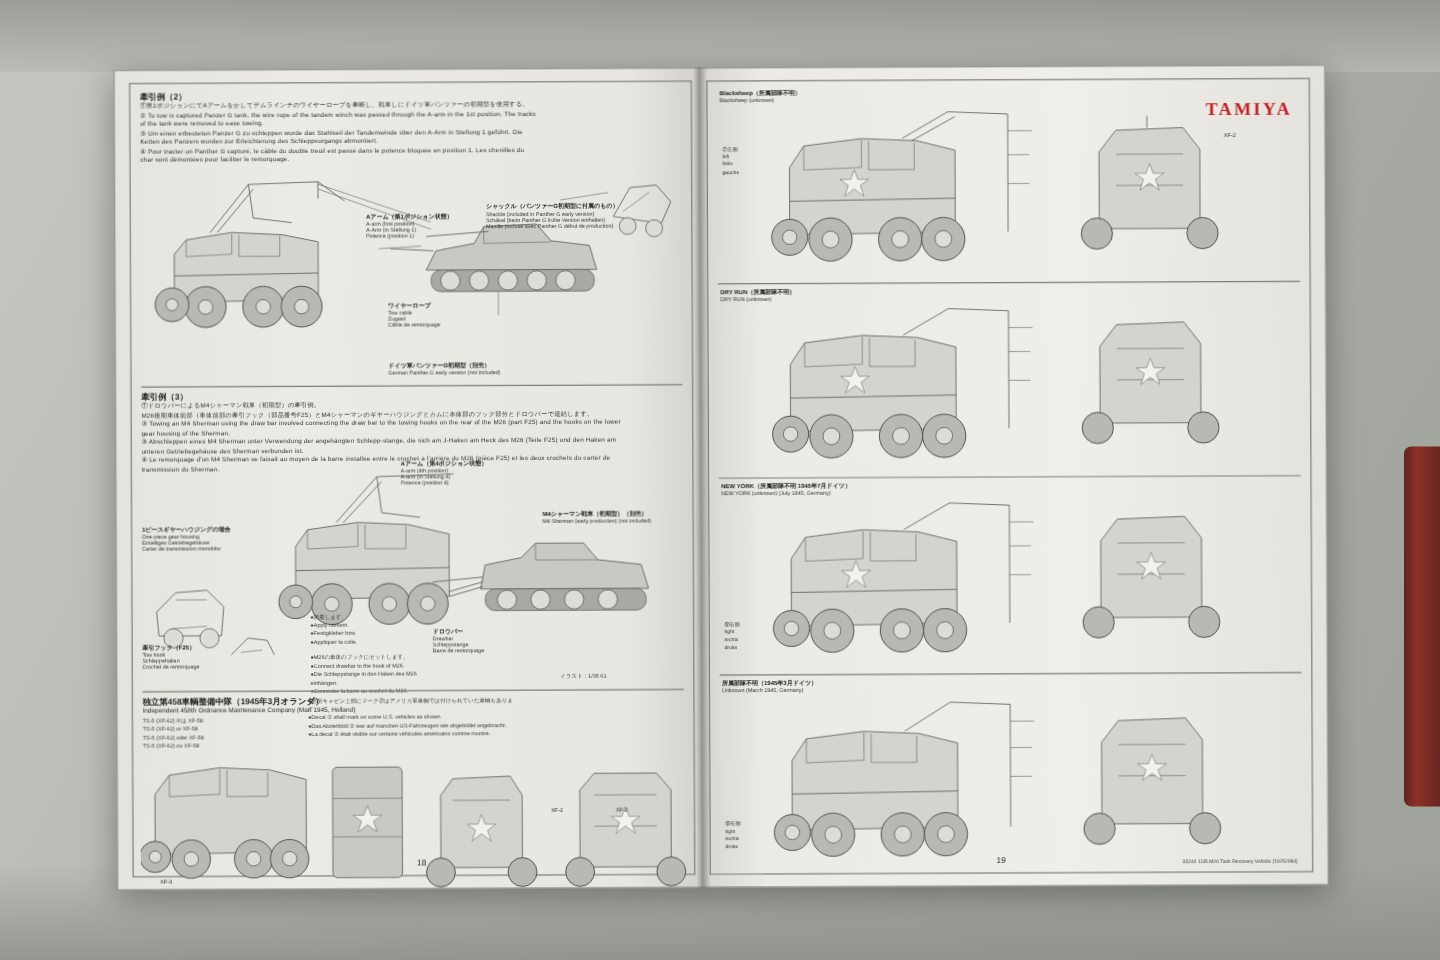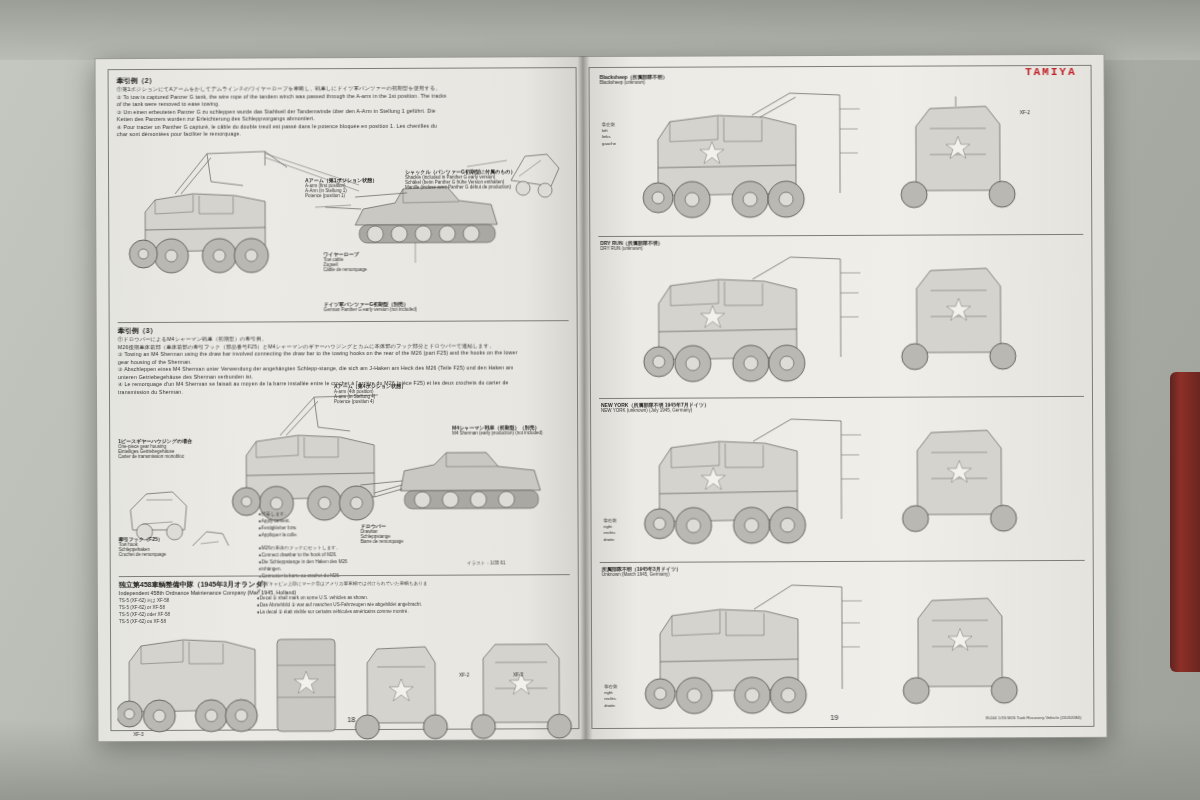--- a/index.html
+++ b/index.html
@@ -63,23 +63,23 @@
   
   .jp{font-size:5.2px;line-height:1.45;color:#2e2e2c;letter-spacing:.2px;}
   .tiny{font-size:4.6px;line-height:1.5;color:#3a3a37;}
   .sec-h-jp{font-size:7px;font-weight:bold;color:#1d1d1b;}
   .sec-h-en{font-size:5.4px;color:#2b2b29;}
   .cap-jp{font-size:5px;color:#242422;font-weight:bold;}
   .cap-en{font-size:4.5px;color:#33332f;}
 
   
   .tamiya{
-    position:absolute;right:14px;top:0;
-    font-size:11px;font-weight:bold;letter-spacing:2px;color:#c22026;
-    font-family:Liberation Mono, monospace;
+    position:absolute;right:14px;top:18px;
+    font-size:15px;font-weight:bold;letter-spacing:2px;color:#c22026;
+    font-family:Liberation Serif, serif;
   }
   
   .pgnum{position:absolute;bottom:6px;font-size:7px;color:#222;}
   .code{position:absolute;right:12px;bottom:6px;font-size:4.2px;color:#3a3a37;}
 
   
   .block{position:absolute;}
   .txtblock{white-space:pre-line;}
 
   

